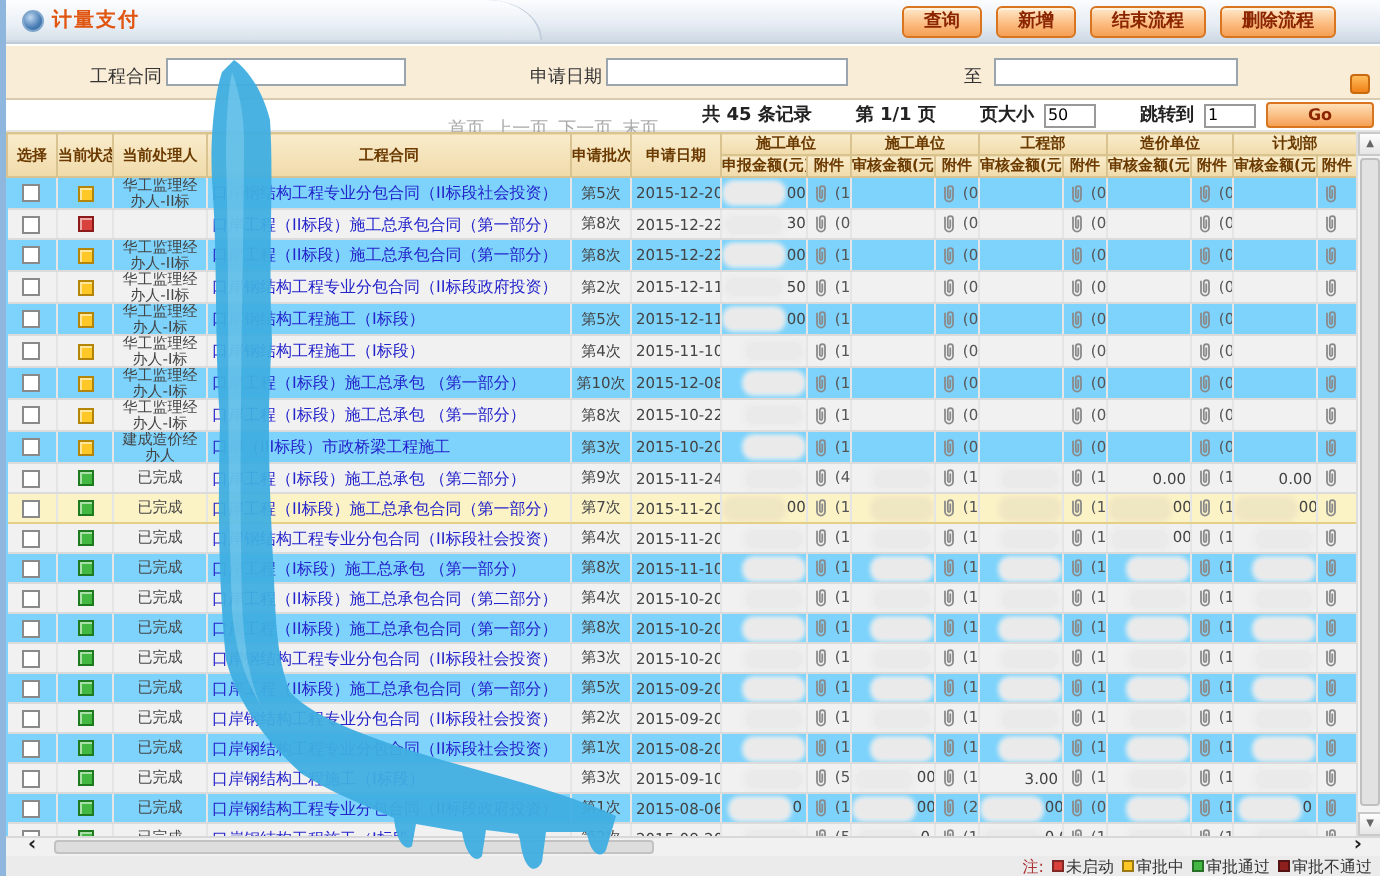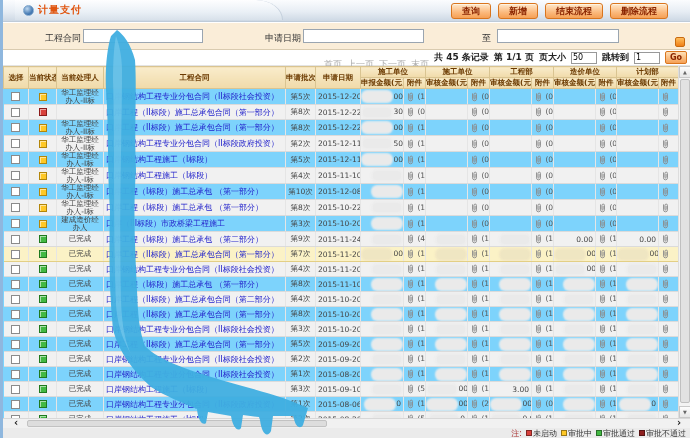--- a/index.html
+++ b/index.html
@@ -4,21 +4,21 @@
 <style>
   * { box-sizing: border-box; margin:0; padding:0; }
   html,body { background:#fff; }
   body { font-family:"DejaVu Sans","Liberation Sans",sans-serif; }
   .app { position:relative; width:690px; height:438px; overflow:hidden; background:#fff;
          border-left:3px solid #8FB7DE; }
 
   
   .topbar { position:relative; height:22px;
     background:linear-gradient(#FBFCFE,#E7EDF4 55%,#CDD8E4); border-bottom:1px solid #BFCBD8; }
-  .tab { position:absolute; left:12px; top:0; width:268px; height:20px;
+  .tab { position:absolute; left:0; top:0; width:268px; height:20px;
     background:linear-gradient(#FEFEFF,#EAF0F6 60%,#D8E1EA);
     border-right:1px solid #C2CEDB; border-top-right-radius:30px 22px; display:flex; align-items:center; }
   .mod-icon { width:11px; height:11px; border-radius:50%; margin:0 4px 0 8px;
     background:radial-gradient(circle at 35% 30%, #BFD8F0, #4A7EB5 60%, #2F5F9F);
     border:1px solid #7FA6CC; }
   .tab-title { font-size:10px; font-weight:bold; color:#E05510; letter-spacing:1px; }
   .toolbar { position:absolute; right:22px; top:3px; display:flex; gap:7px; }
   .btn { height:16px; padding:0 10px; font-size:9px; font-weight:bold; color:#8B2500;
     background:linear-gradient(#FFE9CC,#FBB97C 60%,#F5A055);
     border:1px solid #D9751E; border-radius:3px; box-shadow:inset 0 1px 0 #FFF3E0;
@@ -30,23 +30,23 @@
   .searchbar .lbl { position:absolute; top:9px; }
   .searchbar input { position:absolute; top:6px; height:14px; border:1px solid #9AA5B0;
     font-size:9px; padding:0 2px; background:#fff; font-family:inherit; }
   .corner-ico { position:absolute; right:5px; bottom:2px; width:10px; height:10px;
     background:linear-gradient(#FFBE5C,#F08018); border:1px solid #C86A10; border-radius:2px; }
 
   
   .pagebar { height:16px; background:#fff; display:flex; justify-content:flex-end;
     align-items:center; gap:5px; padding-right:3px; font-size:9px; border-bottom:1px solid #E4E4E4;}
   .pg-dis { color:#A9A9A9;margin-top:14px; }
-  .pg-strong { color:#222; font-weight:bold; }
+  .pg-strong { color:#222; font-weight:bold;margin-left:17px; }
   .pagebar input { width:26px; height:12px; border:1px solid #999; font-size:8px; padding:0 1px; font-family:inherit;}
-  .go-btn { height:13px; padding:0 4px; font-size:8px; font-weight:bold; color:#8B2500;
+  .go-btn { height:13px; padding:0 20px; font-size:8px; font-weight:bold; color:#8B2500;
     background:linear-gradient(#FFE0B8,#F5A055); border:1px solid #D9751E; border-radius:2px;
     font-family:inherit; cursor:pointer; line-height:10px;}
 
   
   .gridwrap { position:relative; height:352px; background:#7dd3fc; }
   table { border-collapse:collapse; table-layout:fixed; width:675px; }
   thead th { height:11px; font-size:7.5px; font-weight:bold; color:#6B3A00;
     background:linear-gradient(#F9ECCB,#F0DAA9); border:1px solid #D9C491; padding:0;
     overflow:hidden; white-space:nowrap; }
   tbody td { height:15px; font-size:8px; color:#333; border-right:1px solid #E5E5E5;

